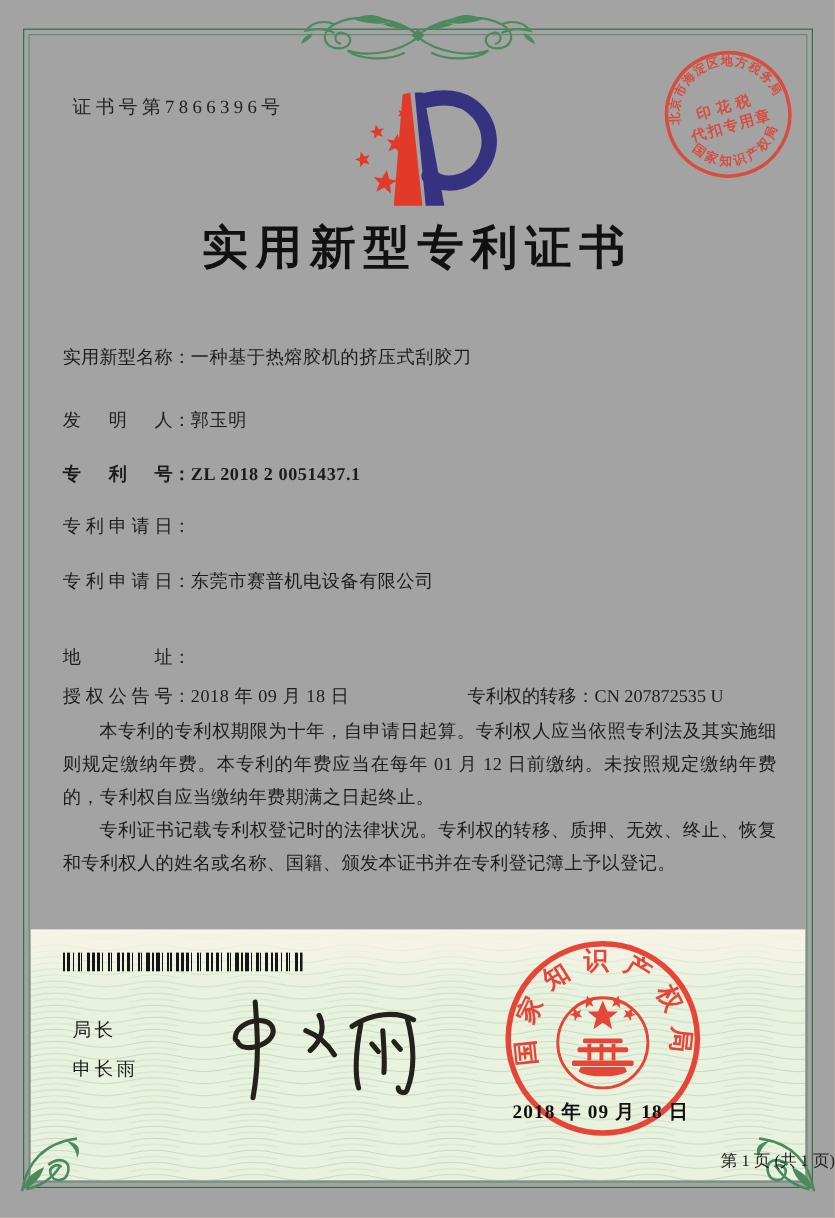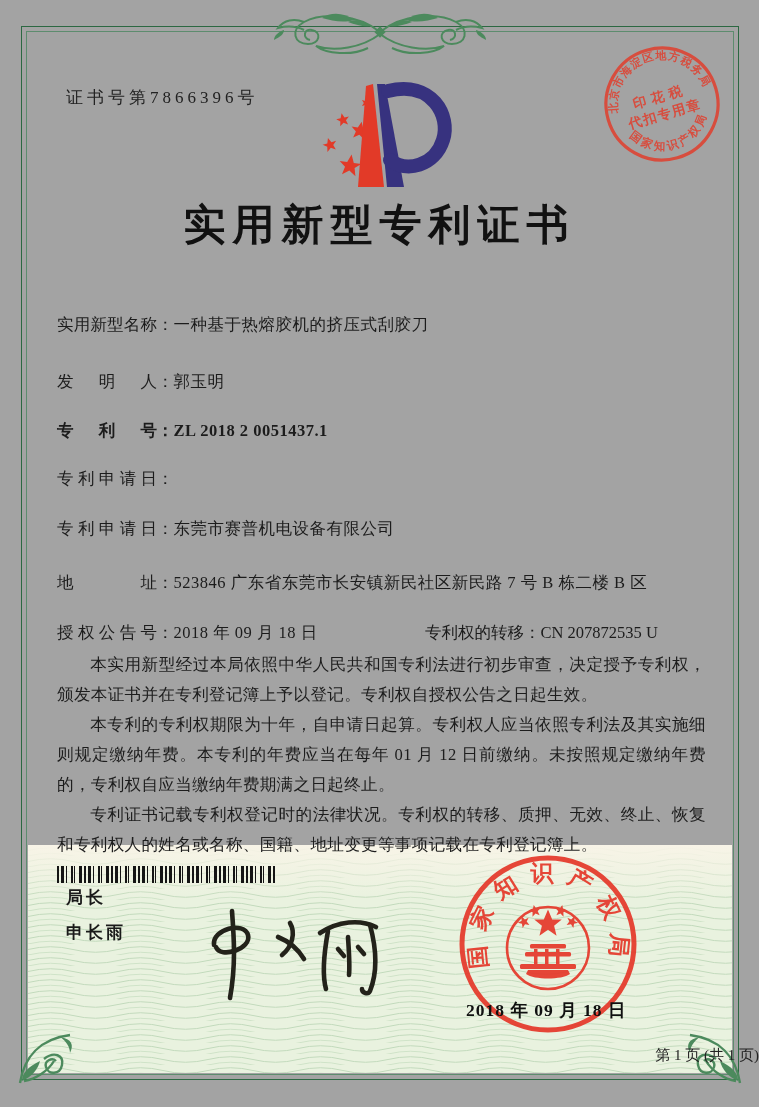--- a/index.html
+++ b/index.html
@@ -27,38 +27,38 @@
   .frow{position:absolute;display:flex;align-items:flex-end;width:650px;line-height:25px;}
   .flabel{display:inline-block;width:100px;text-align:justify;text-align-last:justify;
     -moz-text-align-last:justify;white-space:nowrap;flex:none;}
   .fcolon{flex:none;}
   .fvalue{flex:1;letter-spacing:.5px;}
   .frow-name{top:312px;}
   .frow-inventor{top:369px;}
   .frow-patent{top:418px;font-weight:bold;}
   .frow-filing{top:466px;}
   .frow-patentee{top:516px;}
-  .frow-address{top:570px;}
+  .frow-address{top:585px;}
   .frow-grant{top:620px;}
   .grant-right{position:absolute;left:368px;top:0;display:flex;white-space:nowrap;}
   
   .body-text{position:absolute;left:57px;top:650px;width:649px;z-index:2;font-size:16.6px;line-height:30px;
     color:#1d1d1d;}
   .body-text p{margin:0;text-indent:2em;text-align:justify;letter-spacing:.3px;}
   
   .barcode{position:absolute;left:57px;top:866px;width:218px;height:17px;z-index:2;
     background:repeating-linear-gradient(90deg,
       #151515 0 2px, transparent 2px 4px,
       #151515 4px 7px, transparent 7px 9px,
       #151515 9px 10px, transparent 10px 14px,
       #151515 14px 16px, transparent 16px 17px,
       #151515 17px 18px, transparent 18px 22px,
       #151515 22px 25px, transparent 25px 27px);}
-  .officer{position:absolute;left:66px;top:886px;z-index:2;font-family:"Liberation Sans","DejaVu Sans",sans-serif;
-    font-size:17px;font-weight:700;color:#1a1a1a;letter-spacing:3px;}
+  .officer{position:absolute;left:66px;top:925px;z-index:2;font-family:"Liberation Sans","DejaVu Sans",sans-serif;
+    font-size:17px;font-weight:400;color:#1a1a1a;letter-spacing:3px;}
   .officer div{margin-bottom:12px;}
   .signature{position:absolute;left:192px;top:903px;z-index:2;}
   .seal{position:absolute;left:456px;top:852px;z-index:2;opacity:.93;}
   .seal-date{position:absolute;left:466px;top:998px;z-index:3;font-size:17.5px;font-weight:700;
     color:#101010;letter-spacing:1px;}
   .page-footer{position:absolute;left:0;right:0;top:1046px;text-align:right;font-size:15px;z-index:2;color:#222;}
   
   .top-ornament{position:absolute;left:50%;transform:translateX(-50%);top:4px;z-index:2;}
   .corner-ornament{position:absolute;bottom:18px;z-index:2;}
   .corner-left{left:14px;}
@@ -188,38 +188,36 @@
         <span class="fcolon">：</span>
     </div>
     <div class="frow frow-patentee">
       <span class="flabel">专利申请日</span>
         <span class="fcolon">：</span>
       <span class="fvalue">东莞市赛普机电设备有限公司</span>
     </div>
     <div class="frow frow-address">
       <span class="flabel">地址</span>
         <span class="fcolon">：</span>
-      <span class="fvalue">523846 广东省东莞市长安镇新民社区新民路 7 号 B 栋二楼 B 区</span>
     </div>
     <div class="frow frow-grant">
       <span class="flabel">授权公告号</span>
         <span class="fcolon">：</span>
       <span class="fvalue">2018 年 09 月 18 日</span>
       <span class="grant-right">
         <span>专利权的转移</span>
           <span>：</span>
         <span>CN 207872535 U</span>
       </span>
     </div>
   </div>
 
   <div class="body-text">
-    <p>本实用新型经过本局依照中华人民共和国专利法进行初步审查，决定授予专利权，颁发本证书并在专利登记簿上予以登记。专利权自授权公告之日起生效。</p>
     <p>本专利的专利权期限为十年，自申请日起算。专利权人应当依照专利法及其实施细则规定缴纳年费。本专利的年费应当在每年 01 月 12 日前缴纳。未按照规定缴纳年费的，专利权自应当缴纳年费期满之日起终止。</p>
-    <p>专利证书记载专利权登记时的法律状况。专利权的转移、质押、无效、终止、恢复和专利权人的姓名或名称、国籍、地址变更等事项记载在专利登记簿上。</p>
+    <p>专利证书记载专利权登记时的法律状况。专利权的转移、质押、无效、终止、恢复和专利权人的姓名或名称、国籍、颁发本证书并在专利登记簿上予以登记。</p>
   </div>
 
   <div class="barcode"></div>
 
   <div class="officer">
     <div>局长</div>
     <div>申长雨</div>
   </div>
 
   <svg class="signature" width="210" height="100" viewBox="0 0 210 100">

